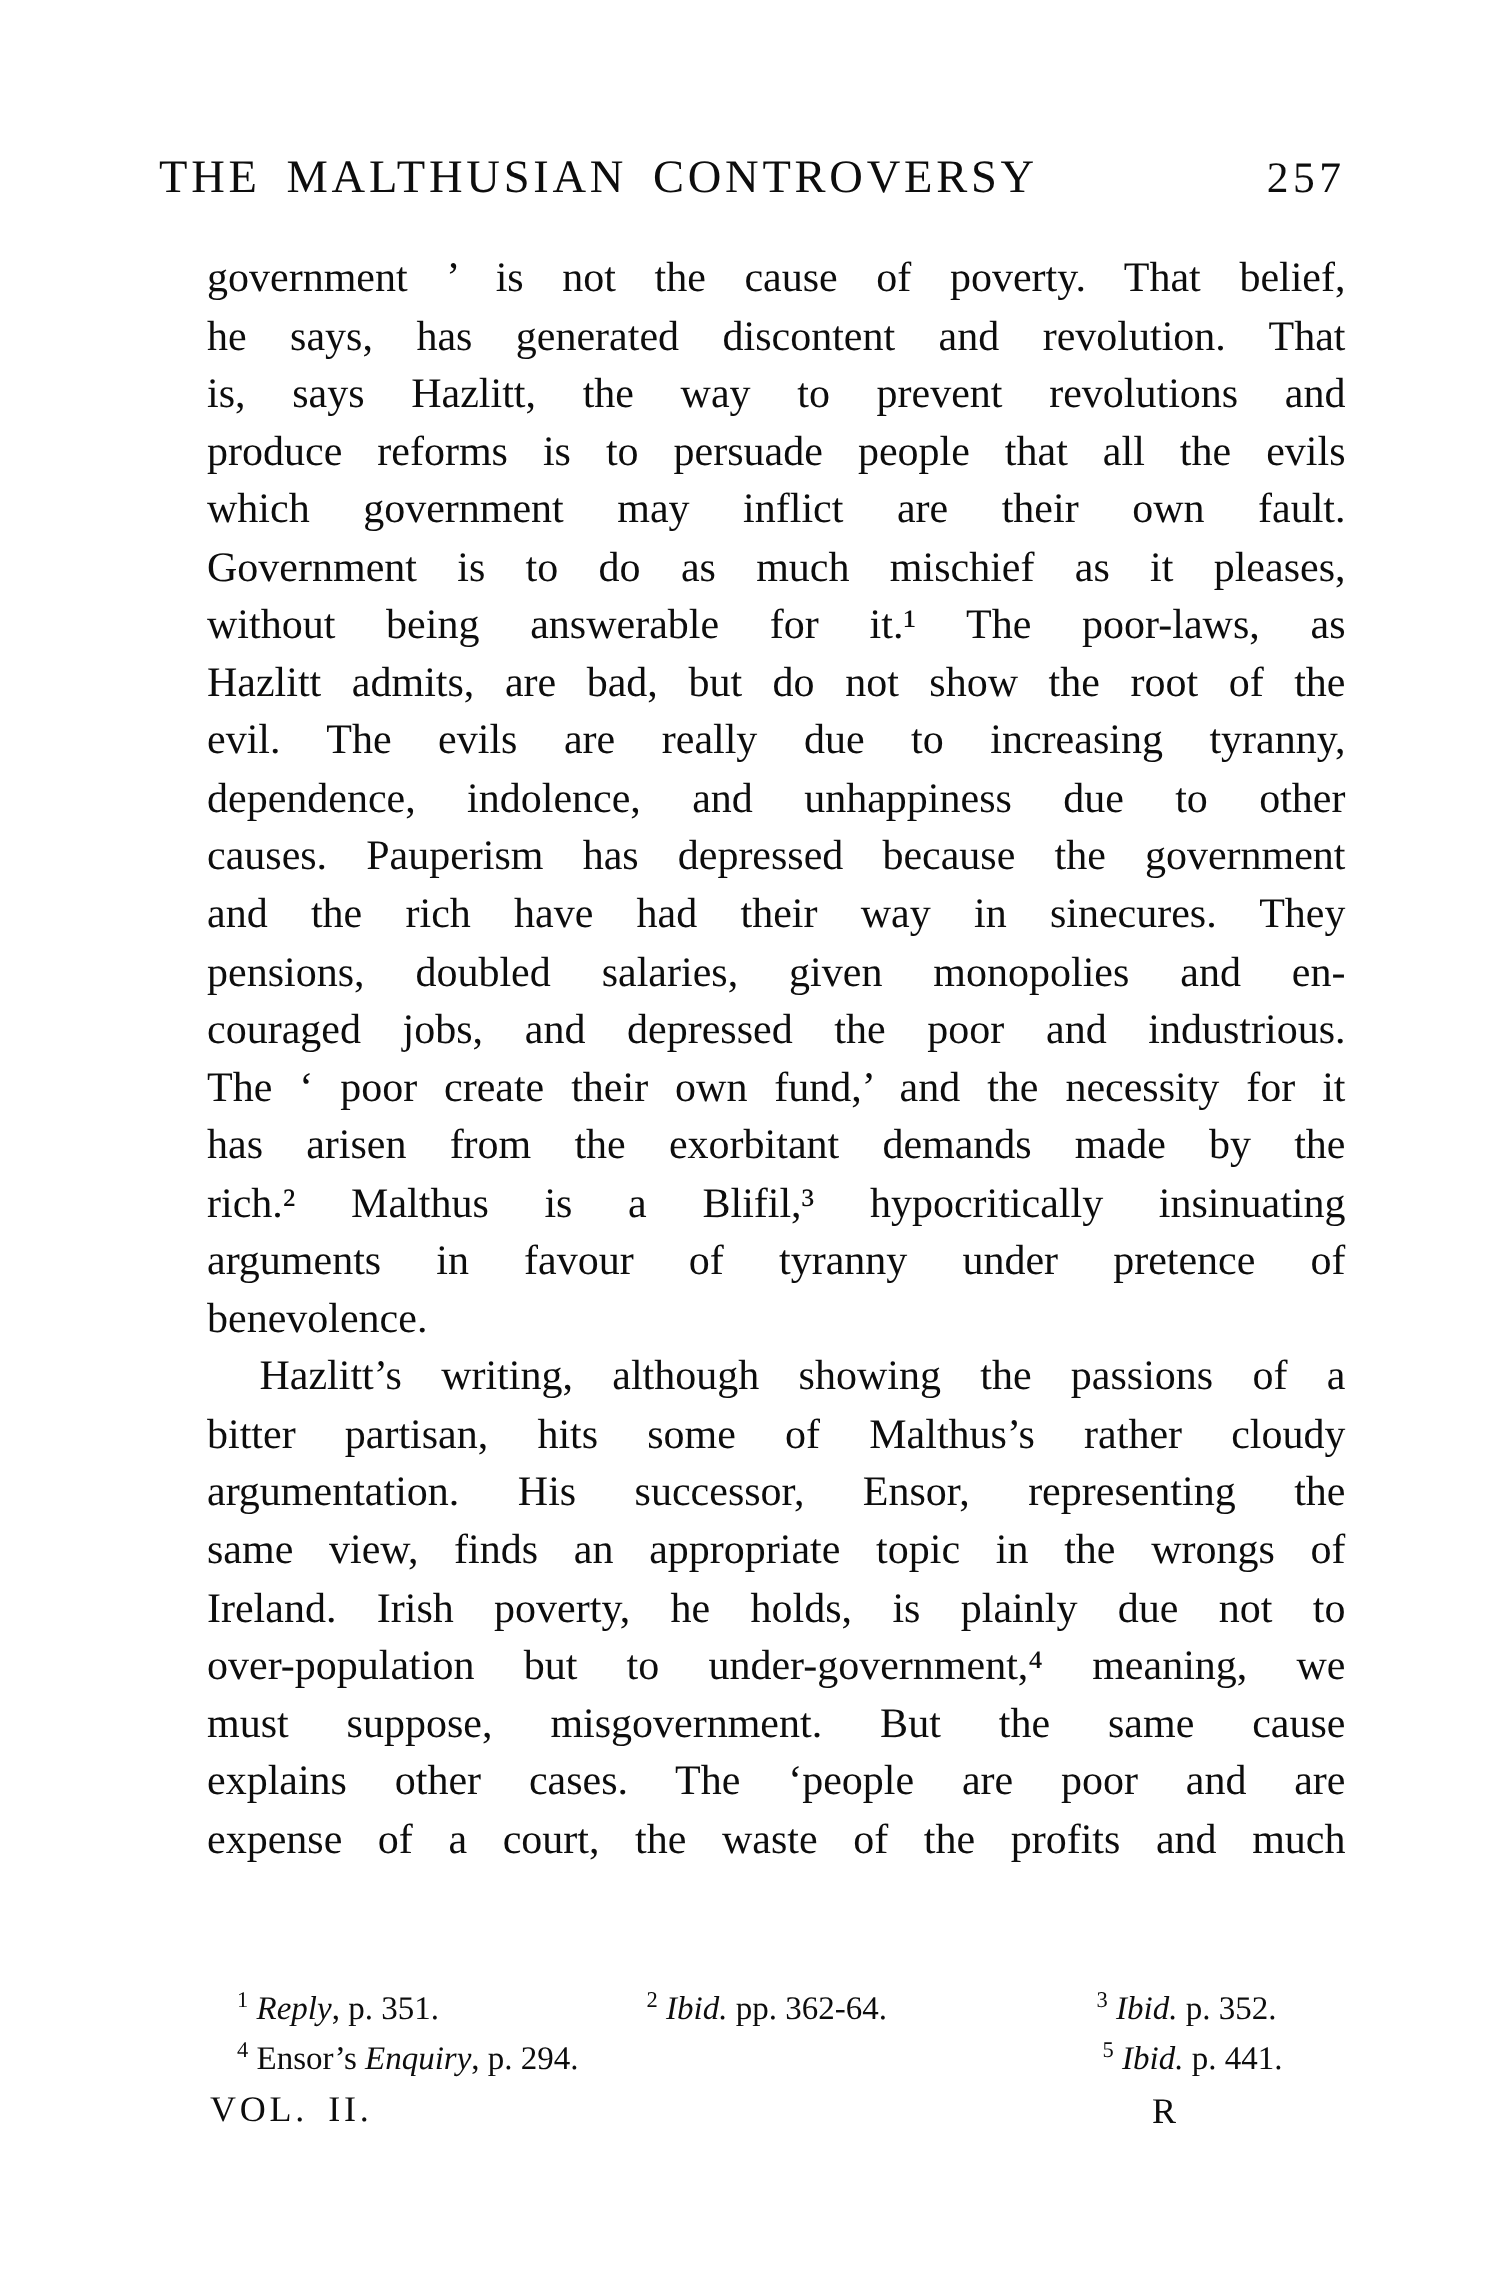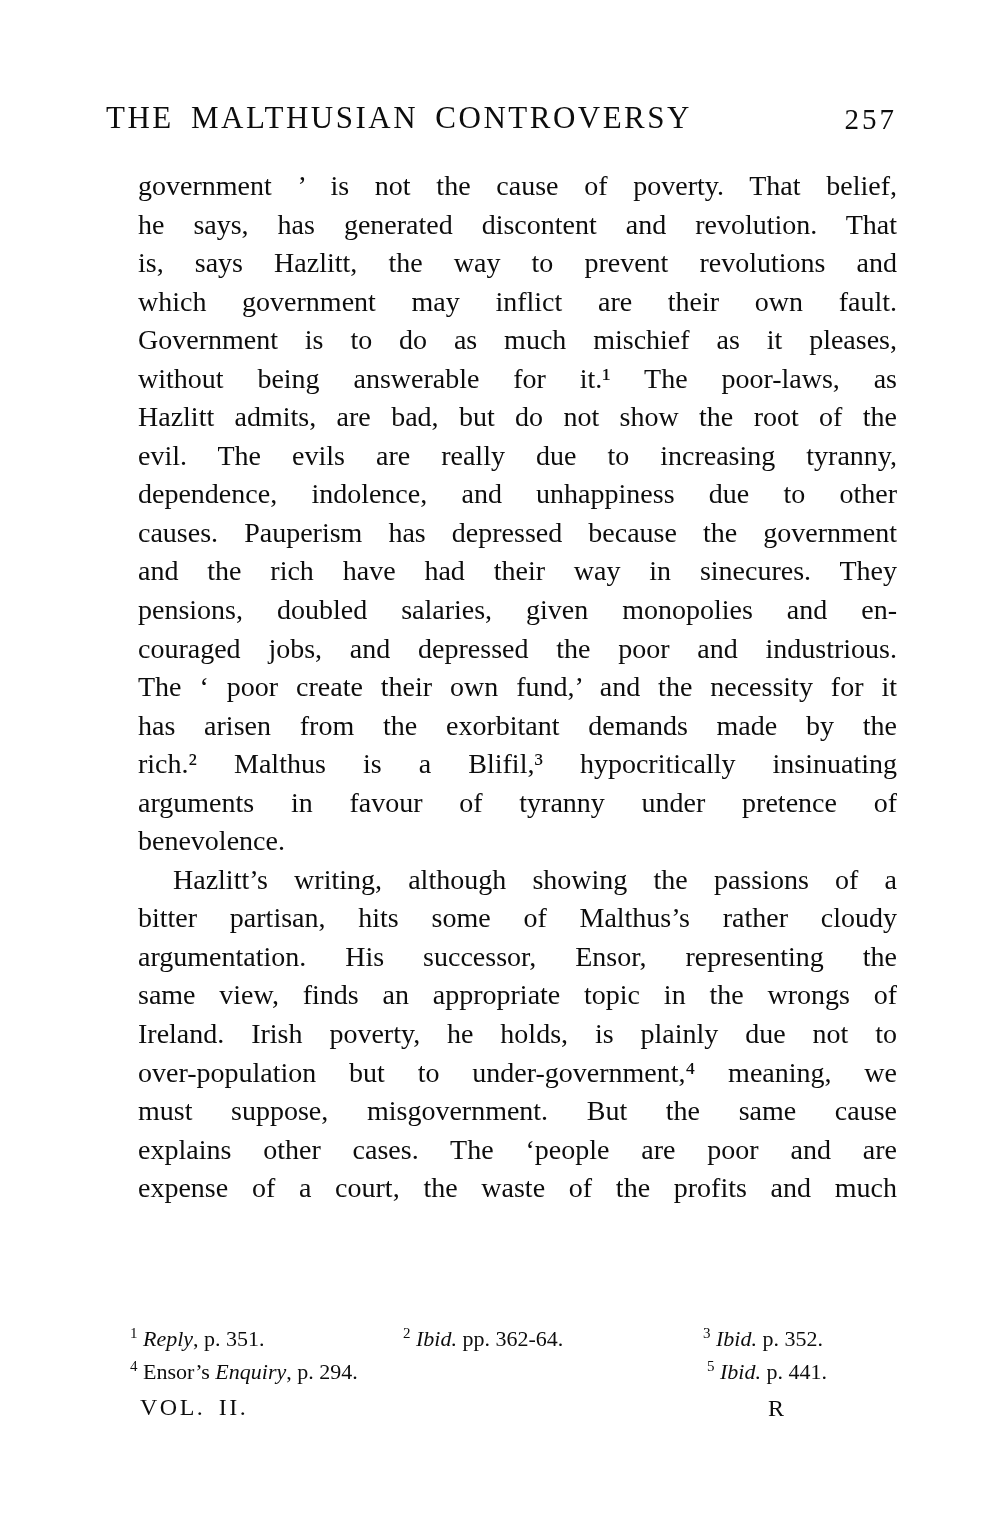--- a/index.html
+++ b/index.html
@@ -68,20 +68,21 @@
     position: absolute;
     top: 1326px;
     left: 106px;
     width: 791px;
     height: 70px;
     font-size: 22px;
   }
   .fn {
     position: absolute;
     white-space: nowrap;
+    margin-left: 28px;
   }
   .fn sup {
     font-size: 15px;
     vertical-align: baseline;
     position: relative;
     top: -8px;
   }
   .it { font-style: italic; }
   .fn1 { left: 24px;  top: 0; }
   .fn2 { left: 297px; top: 0; }
@@ -111,20 +112,21 @@
 
   <div class="running-head">
     <span class="title">THE MALTHUSIAN CONTROVERSY</span>
     <span class="folio">257</span>
   </div>
 
   <div class="body-text">
       <div class="line">government ’ is not the cause of poverty. That belief,</div>
       <div class="line">he says, has generated discontent and revolution. That</div>
       <div class="line">is, says Hazlitt, the way to prevent revolutions and</div>
+      <div class="line">produce reforms is to persuade people that all the evils</div>
       <div class="line">which government may inflict are their own fault.</div>
       <div class="line">Government is to do as much mischief as it pleases,</div>
       <div class="line">without being answerable for it.¹ The poor-laws, as</div>
       <div class="line">Hazlitt admits, are bad, but do not show the root of the</div>
       <div class="line">evil. The evils are really due to increasing tyranny,</div>
       <div class="line">dependence, indolence, and unhappiness due to other</div>
       <div class="line">causes. Pauperism has depressed because the government</div>
       <div class="line">and the rich have had their way in sinecures. They</div>
       <div class="line">pensions, doubled salaries, given monopolies and en-</div>
       <div class="line">couraged jobs, and depressed the poor and industrious.</div>

